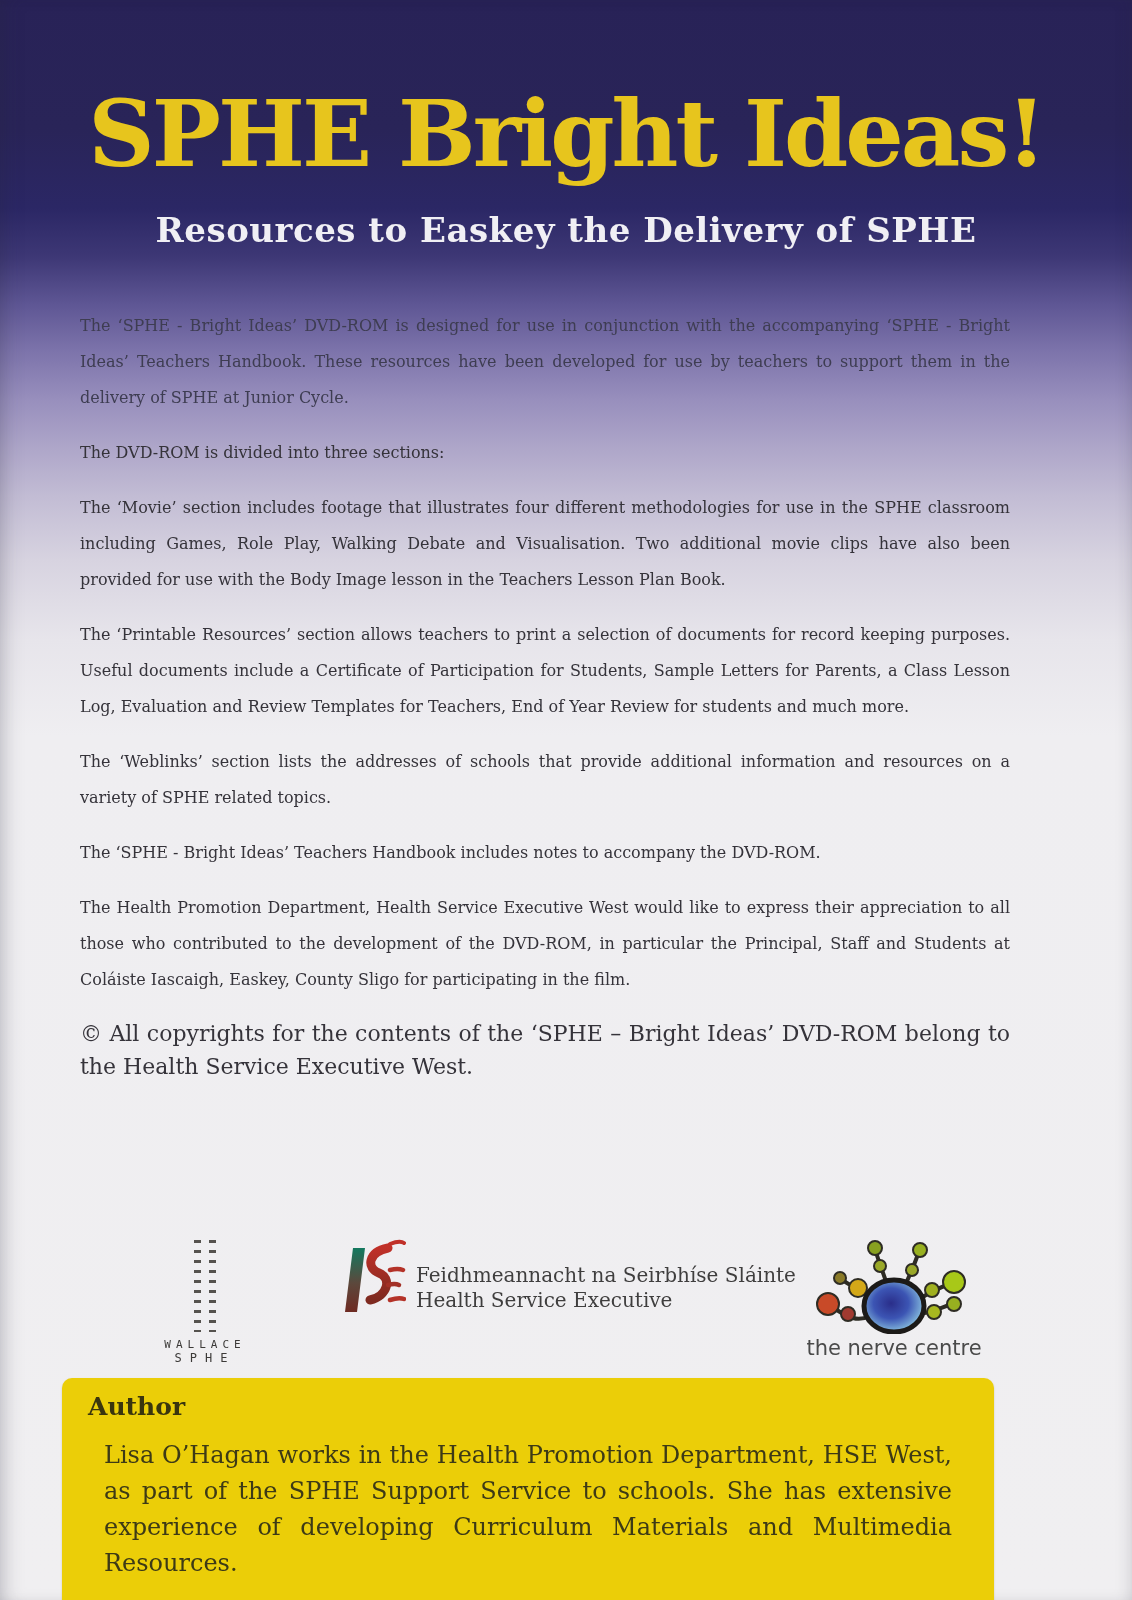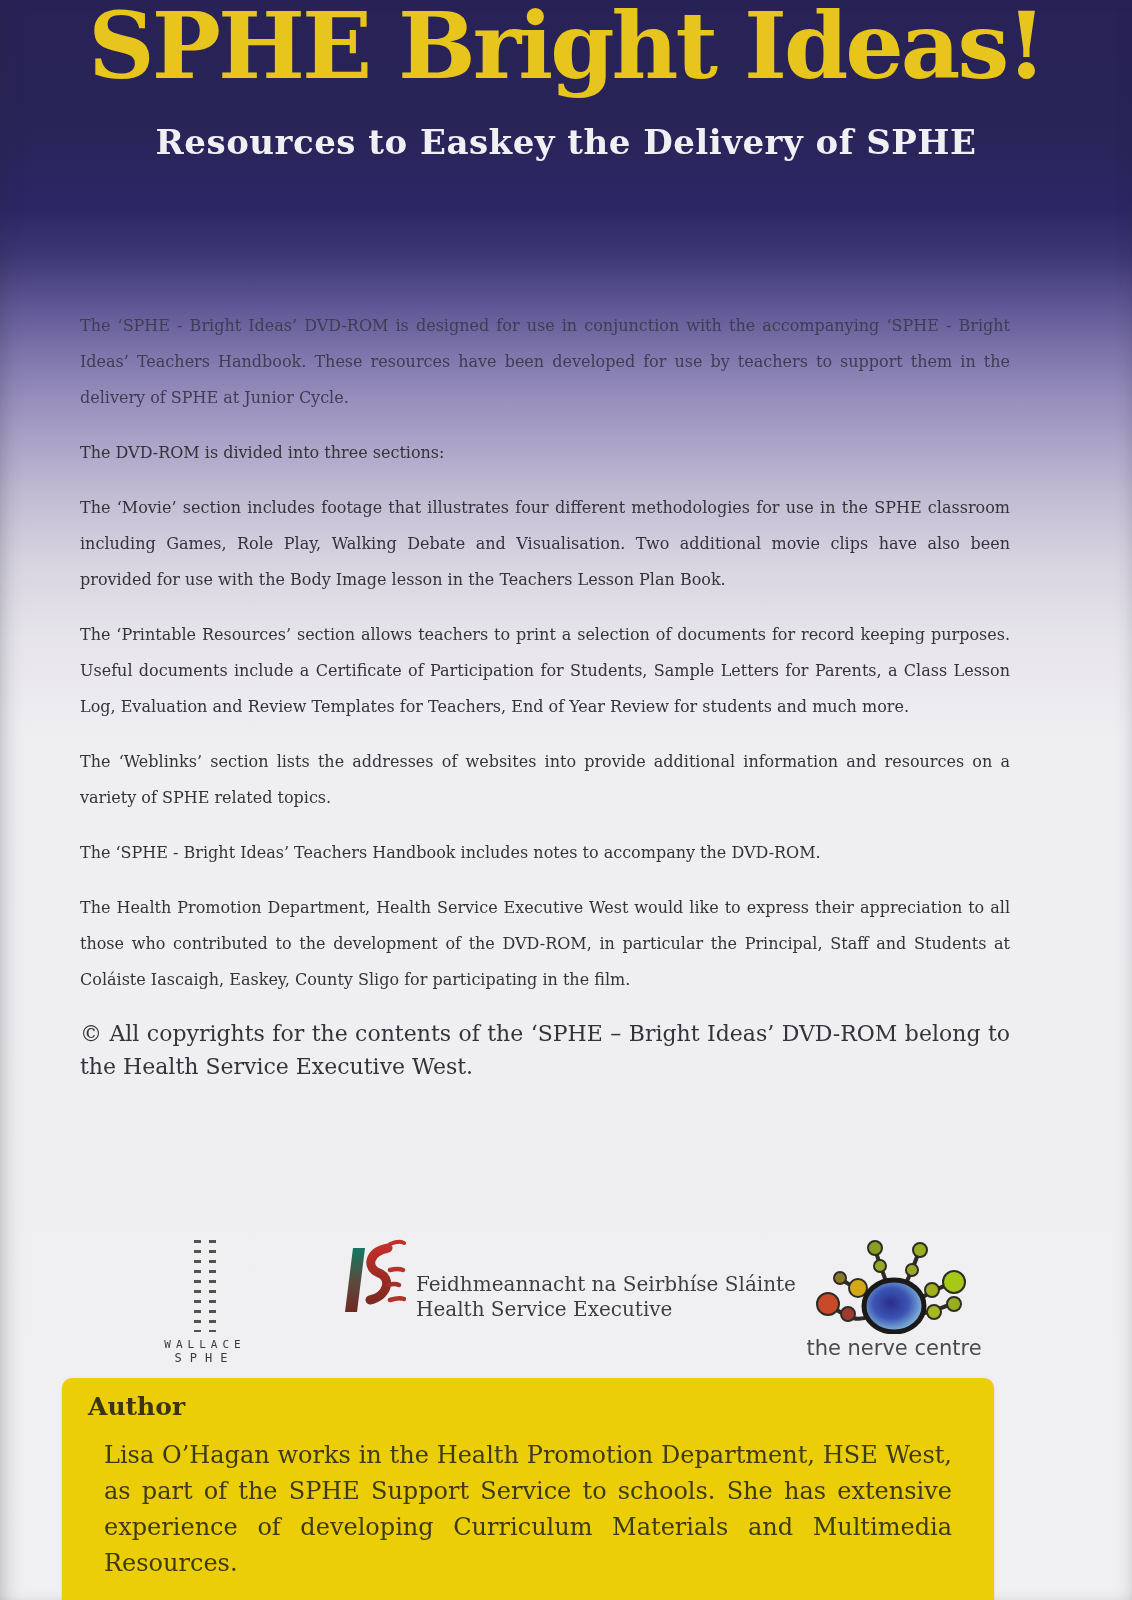--- a/index.html
+++ b/index.html
@@ -10,21 +10,21 @@
   }
   .cover{
     position:relative;width:1132px;height:1600px;overflow:hidden;
     background:linear-gradient(180deg,
       #282257 0%, #292458 8%, #2b2765 13%, #3d3775 16%,
       #5e5694 19%, #7d74ab 22%, #988fbd 25%, #aea6c9 28%,
       #c2bcd4 31%, #d7d3e0 35%, #e7e5eb 40%, #efeef1 46%, #f0eff1 100%);
     box-shadow:inset 14px 0 22px -14px rgba(40,40,60,.35),
                inset -10px 0 18px -12px rgba(40,40,60,.25);
   }
-  .title-block{position:absolute;top:0;left:0;right:0;text-align:center;}
+  .title-block{position:absolute;top:0;left:0;right:0;text-align:center;padding-top:88px;}
   .main-title{
     font-size:92px;line-height:1;font-weight:bold;letter-spacing:-3px;
     color:#e7c51d;margin:0;
   }
   .subtitle{
     margin:30px 0 0;font-size:34px;font-weight:bold;letter-spacing:.5px;
     color:#f0eff4;
   }
   .body-text{position:absolute;top:308px;left:80px;width:930px;}
   .body-text p{
@@ -45,21 +45,21 @@
   .wm-circle{
     width:82px;height:82px;border:3px solid #3f3c3a;border-radius:50%;
     display:flex;align-items:center;justify-content:center;
     font-size:34px;font-weight:bold;letter-spacing:-3px;color:#474440;
     font-style:italic;background:transparent;
   }
   .wm-words{margin-top:4px;font-family:"DejaVu Sans Mono",monospace;color:#3c3a38;}
   .wm-line1{font-size:11px;letter-spacing:5px;display:block;}
   .wm-line2{font-size:12px;letter-spacing:8px;display:block;}
 
-  .hse{margin-left:62px;display:flex;align-items:flex-end;}
+  .hse{margin-left:62px;display:flex;align-items:center;}
   .hse-glyph{width:74px;height:84px;flex:none;}
   .hse-words{margin:16px 0 0 10px;color:#3f3e3e;font-size:20px;line-height:25px;}
 
   .nerve{margin-left:auto;margin-right:148px;width:180px;text-align:center;}
   .nerve-icon{width:160px;height:96px;}
   .nerve-label{font-family:"DejaVu Sans",sans-serif;font-size:21px;color:#4a4a4a;margin-top:-2px;}
 
   
   .author-box{
     position:absolute;top:1378px;left:62px;width:932px;box-sizing:border-box;
@@ -77,21 +77,21 @@
   <div class="title-block">
     <h1 class="main-title">SPHE Bright Ideas!</h1>
     <div class="subtitle">Resources to Easkey the Delivery of SPHE</div>
   </div>
 
   <div class="body-text">
     <p class="on-gradient">The ‘SPHE - Bright Ideas’ DVD-ROM is designed for use in conjunction with the accompanying ‘SPHE - Bright Ideas’ Teachers Handbook. These resources have been developed for use by teachers to support them in the delivery of SPHE at Junior Cycle.</p>
     <p>The DVD-ROM is divided into three sections:</p>
     <p>The ‘Movie’ section includes footage that illustrates four different methodologies for use in the SPHE classroom including Games, Role Play, Walking Debate and Visualisation.  Two additional movie clips have also been provided for use with the Body Image lesson in the Teachers Lesson Plan Book.</p>
     <p>The ‘Printable Resources’ section allows teachers to print a selection of documents for record keeping purposes.  Useful documents include a Certificate of Participation for Students, Sample Letters for Parents, a Class Lesson Log, Evaluation and Review Templates for Teachers, End of Year Review for students and much more.</p>
-    <p>The ‘Weblinks’ section lists the addresses of websites into provide additional information and resources on a variety of SPHE related topics.</p>
+    <p>The ‘Weblinks’ section lists the addresses of schools that provide additional information and resources on a variety of SPHE related topics.</p>
     <p>The ‘SPHE - Bright Ideas’ Teachers Handbook includes notes to accompany the DVD-ROM.</p>
     <p>The Health Promotion Department, Health Service Executive West would like to express their appreciation to all those who contributed to the development of the DVD-ROM, in particular the Principal, Staff and Students at Coláiste Iascaigh, Easkey, County Sligo for participating in the film.</p>
     <p class="copyright">© All copyrights for the contents of the ‘SPHE – Bright Ideas’ DVD-ROM belong to the Health Service Executive West.</p>
   </div>
 
   <div class="logos-row">
 
     <div class="wallace">
       <div class="film-strip">
         <div class="perf"></div>

